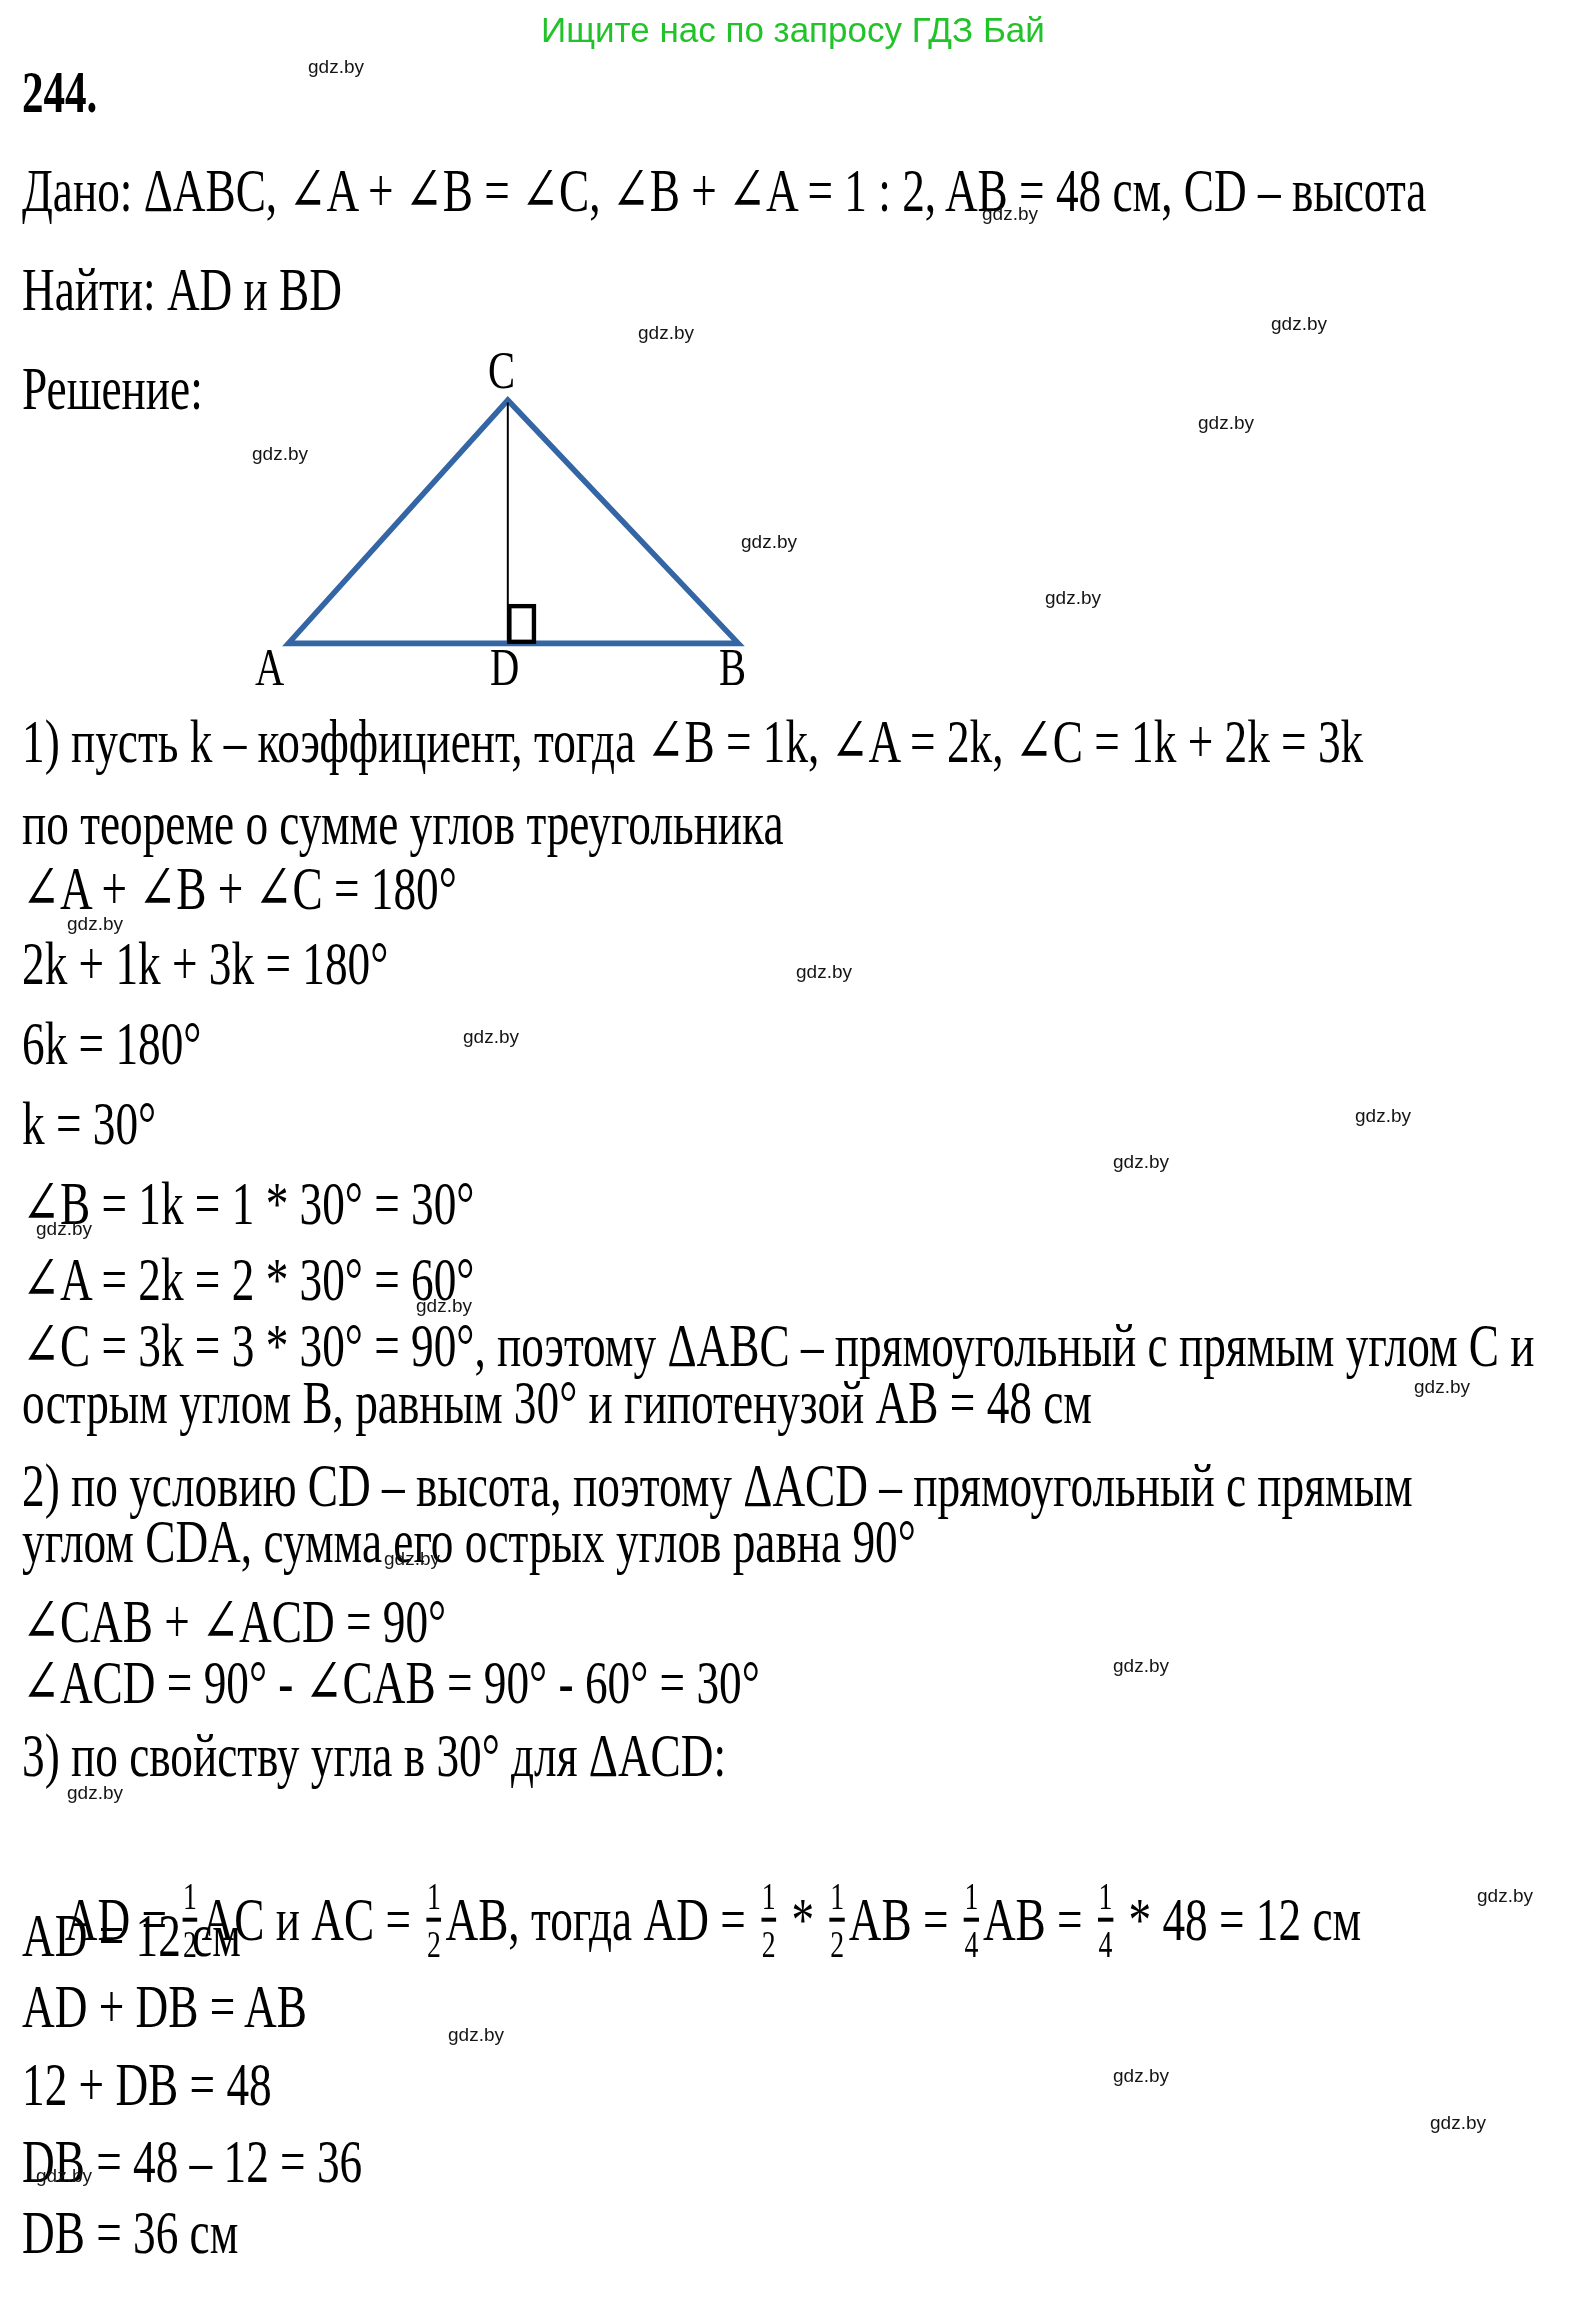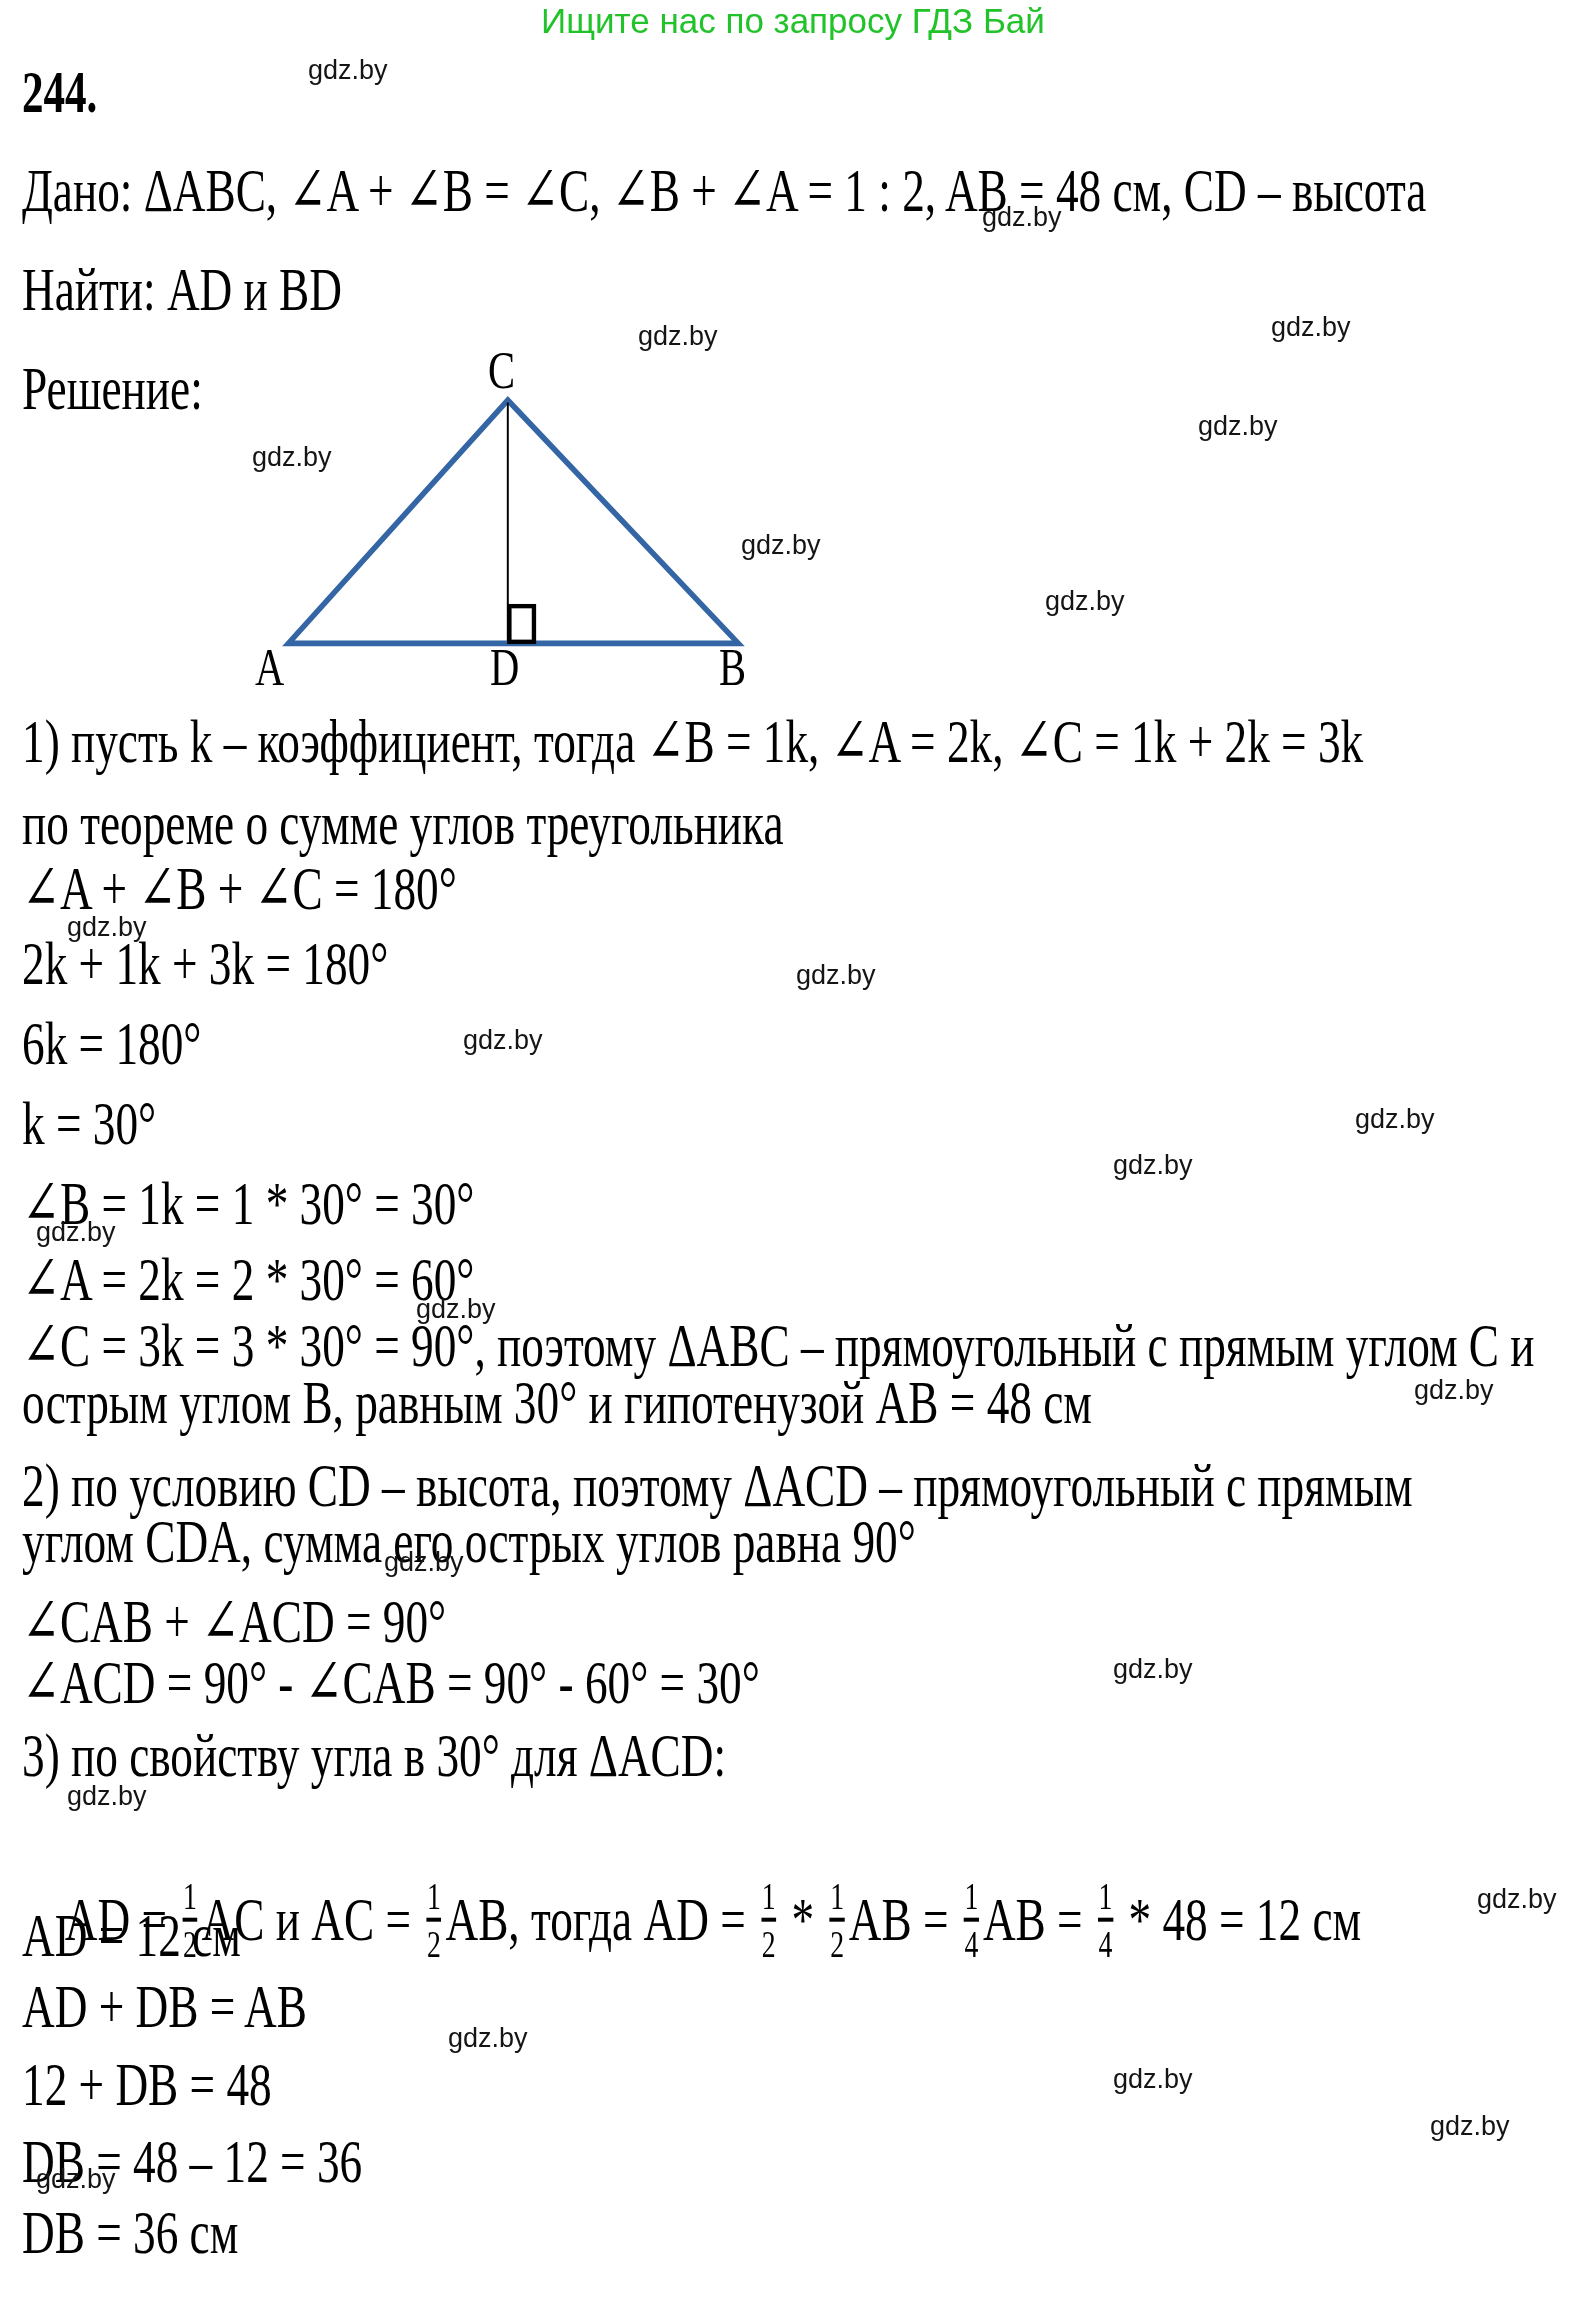--- a/index.html
+++ b/index.html
@@ -1,25 +1,25 @@
 <!DOCTYPE html>
 <html style="font-size:12.7px"><head>
 <meta charset="utf-8">
 <style>
   html,body{margin:0;padding:0;background:#fff;}
   #page{position:relative;width:1586px;height:2319px;background:#ffffff;overflow:hidden;
         font-family:"Liberation Serif","DejaVu Serif",serif;color:#000;}
-  .promo{position:absolute;top:3px;left:0;width:100%;text-align:center;
+  .promo{position:absolute;top:12px;left:0;width:100%;text-align:center;
          font-family:"Liberation Sans","DejaVu Sans",sans-serif;font-size:35px;line-height:1;
          color:#22c32a;}
   .ln{position:absolute;font-size:62px;line-height:1.05;white-space:pre;
       transform:scaleX(0.73);transform-origin:0 0;}
   .bold{font-weight:bold;font-size:59px;}
   .wm{position:absolute;font-family:"Liberation Sans","DejaVu Sans",sans-serif;
-      font-size:27px;line-height:1;color:#151515;}
+      font-size:19px;line-height:1;color:#151515;}
   .dlabel{position:absolute;font-size:52px;line-height:1;transform:scaleX(0.78);transform-origin:0 0;}
   .footer{position:absolute;top:2277px;left:0;width:100%;text-align:center;
           font-family:"Liberation Sans","DejaVu Sans",sans-serif;font-size:32px;line-height:1;
           color:#4a0a78;white-space:pre;}
   svg.fig{position:absolute;left:0;top:0;pointer-events:none;}
   .frac{display:inline-block;text-align:center;vertical-align:middle;margin:0 4.8px;
         transform:translateY(-6.3px);}
   .frac .n{display:block;font-size:38px;line-height:1;padding:0 1.6px;}
   .frac .bar{display:block;width:20.6px;height:4px;background:#000;margin:3.2px auto 3.2px auto;}
   .frac .d{display:block;font-size:38px;line-height:1;padding:0 1.6px;}

